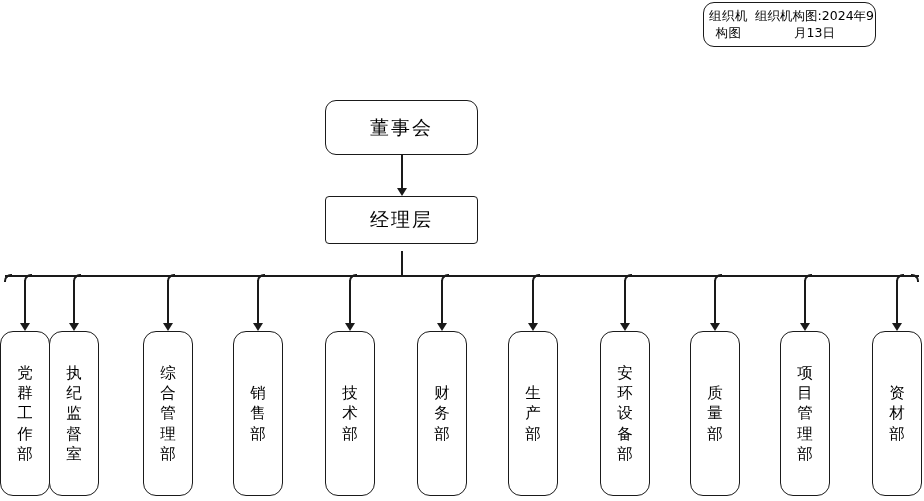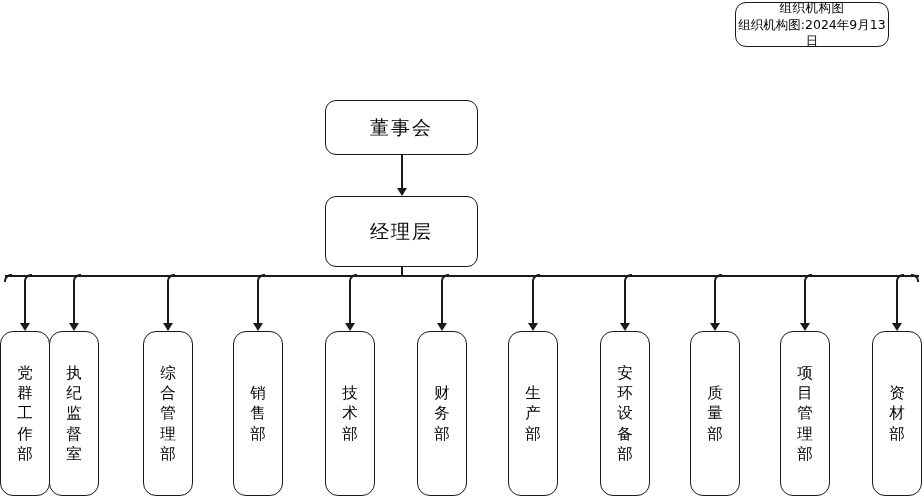--- a/index.html
+++ b/index.html
@@ -41,48 +41,47 @@
     width: 366px;
     height: 55px;
     border-radius: 12px;
     font-size: 21px;
     letter-spacing: 1px;
   }
   
   #meta-box {
     left: 703px;
     top: 2px;
-    width: 154px;
+    width: 173px;
     height: 45px;
     border-radius: 11px;
     border-width: 1.3px;
-    flex-direction: column;
+    flex-direction: row;
     gap: 1px;
     font-size: 12.5px;
     line-height: 1.3;
-    margin-left: 32px;
   }
   #meta-box .meta-line-1 { letter-spacing: 0.5px; }
   #meta-box .meta-line-2 { letter-spacing: 0px; }
   
   #board-box {
     left: 325px;
     top: 100px;
     width: 153px;
     height: 55px;
     border-radius: 11px;
     font-size: 19px;
     letter-spacing: 2px;
   }
   #management-box {
     left: 325px;
     top: 196px;
     width: 153px;
-    height: 71px;
-    border-radius: 11px;
+    height: 48px;
+    border-radius: 4px;
     font-size: 19px;
     letter-spacing: 2px;
     align-items: center;
   }
   
   .dept {
     top: 331px;
     height: 165px;
     border-radius: 13px;
     border-width: 1.3px;

